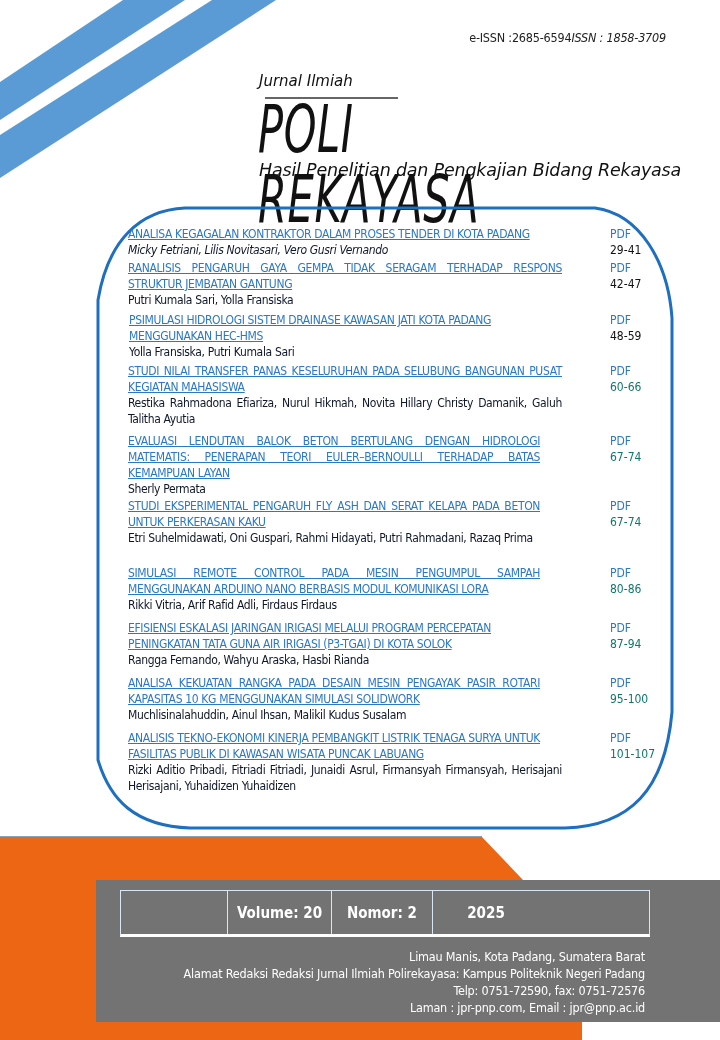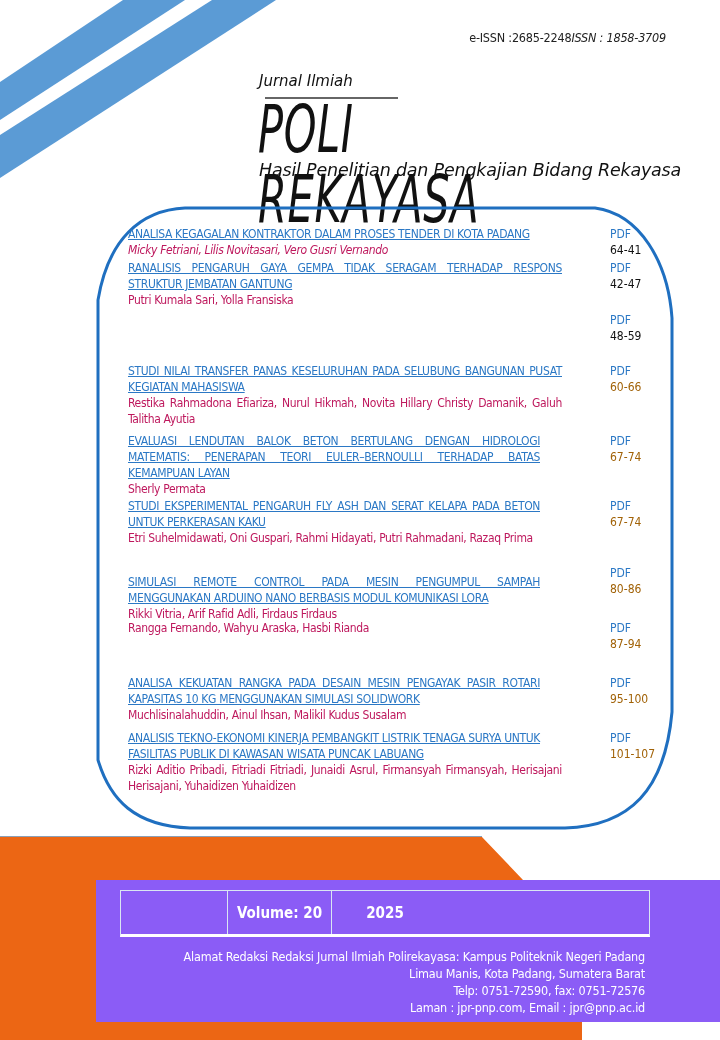--- a/index.html
+++ b/index.html
@@ -39,38 +39,38 @@
   .entry { display: flex; position: relative; }
   .entry .left { width: 434px; padding-left: 8px; }
   .entry .right { position: absolute; left: 490px; top: 0; font-size: 12px; line-height: 16px; }
   .t {
     color: #2b78c5; text-decoration: underline; text-decoration-color: #2b78c5;
     font-size: 12px; line-height: 16px; text-align: justify; text-align-last: left;
     font-family: "DejaVu Sans Condensed", "DejaVu Sans", sans-serif;
     letter-spacing: -0.35px;
   }
   .a {
-    font-size: 12px; line-height: 16px; color: #be185d; text-align: justify;
+    font-size: 12px; line-height: 16px; color: #0f172a; text-align: justify;
     font-family: "DejaVu Sans Condensed", "DejaVu Sans", sans-serif; letter-spacing: -0.35px;
   }
   .a.it { font-style: italic; }
   .pdf { color: #2b78c5; display: block; font-family: "DejaVu Sans Condensed", "DejaVu Sans", sans-serif; }
   .pg { display: block; font-family: "DejaVu Sans Condensed", "DejaVu Sans", sans-serif; }
   .pg.black { color: #111; }
-  .pg.blue { color: #a16207; }
+  .pg.blue { color: #0f766e; }
 
   .orange {
     position: absolute; left: 0; top: 837px; width: 582px; height: 203px;
     background: #ec6614;
     clip-path: polygon(0 0, 482px 0, 523px 43px, 582px 43px, 582px 203px, 0 203px);
   }
   .orange-border { position: absolute; left: 0; top: 836px; width: 482px; height: 1px; background: #8aa0b8; }
   .bluebox {
     position: absolute; left: 96px; top: 880px; width: 624px; height: 142px;
-    background: #8b5cf6;
+    background: #737373;
   }
   .info-table {
     position: absolute; left: 24px; top: 10px; width: 530px; height: 47px;
     display: flex; border: 1px solid #d9e6f3; border-bottom: 3px solid #ffffff; box-sizing: border-box;
   }
   .info-table .cell {
     border-right: 1px solid #d9e6f3; color: #ffffff; font-weight: bold;
     font-family: "DejaVu Sans Condensed", "DejaVu Sans", sans-serif;
     font-size: 15px; display: flex; align-items: center; justify-content: center;
     box-sizing: border-box;
@@ -83,21 +83,21 @@
   }
 </style>
 </head>
 <body>
 
 <svg class="stripes" width="300" height="190" viewBox="0 0 300 190">
   <polygon points="123,0 185,0 0,120 0,82" fill="#5b9bd5"></polygon>
   <polygon points="212,0 276,0 0,178 0,135" fill="#5b9bd5"></polygon>
 </svg>
 
-<div class="issn"><span>e-ISSN :2685-2248</span><i>ISSN : 1858-3709</i></div>
+<div class="issn"><span>e-ISSN :2685-6594</span><i>ISSN : 1858-3709</i></div>
 
 <div class="mast-small">Jurnal Ilmiah</div>
 <div class="mast-rule"></div>
 <div class="mast-big">POLI REKAYASA</div>
 <div class="mast-sub">Hasil Penelitian dan Pengkajian Bidang Rekayasa</div>
 
 <svg class="frame" width="720" height="840" viewBox="0 0 720 840">
   <path d="M 185 208 L 595 208 C 640 214, 668 262, 672 318
            L 672 712 C 665 790, 630 826, 565 828
            L 190 828 C 135 826, 110 800, 98 760
@@ -105,36 +105,40 @@
 </svg>
 
 <div class="toc">
   <div class="entry" style="height:34px;">
     <div class="left">
       <div class="t" style="width:440px;">ANALISA KEGAGALAN KONTRAKTOR DALAM PROSES TENDER DI KOTA PADANG</div>
       <div class="a it">Micky Fetriani, Lilis Novitasari, Vero Gusri Vernando</div>
     </div>
     <div class="right">
       <span class="pdf">PDF</span>
-      <span class="pg black">64-41</span>
+      <span class="pg black">29-41</span>
     </div>
   </div>
 
   <div class="entry" style="height:52px;">
     <div class="left">
       <div class="t">RANALISIS PENGARUH GAYA GEMPA TIDAK SERAGAM TERHADAP RESPONS STRUKTUR JEMBATAN GANTUNG</div>
       <div class="a">Putri Kumala Sari, Yolla Fransiska</div>
     </div>
     <div class="right">
       <span class="pdf">PDF</span>
       <span class="pg black">42-47</span>
     </div>
   </div>
 
   <div class="entry" style="height:51px; padding-left:1px;">
+    <div class="left">
+      <div class="t" style="text-align:left; width:415px;">PSIMULASI HIDROLOGI SISTEM DRAINASE KAWASAN JATI KOTA PADANG MENGGUNAKAN HEC-HMS</div>
+      <div class="a">Yolla Fransiska, Putri Kumala Sari</div>
+    </div>
     <div class="right">
       <span class="pdf">PDF</span>
       <span class="pg black">48-59</span>
     </div>
   </div>
 
   <div class="entry" style="height:70px;">
     <div class="left">
       <div class="t">STUDI NILAI TRANSFER PANAS KESELURUHAN PADA SELUBUNG BANGUNAN PUSAT KEGIATAN MAHASISWA</div>
       <div class="a">Restika Rahmadona Efiariza, Nurul Hikmah, Novita Hillary Christy Damanik, Galuh Talitha Ayutia</div>
@@ -162,31 +166,32 @@
       <div class="a">Etri Suhelmidawati, Oni Guspari, Rahmi Hidayati, Putri Rahmadani, Razaq Prima</div>
     </div>
     <div class="right">
       <span class="pdf">PDF</span>
       <span class="pg blue">67-74</span>
     </div>
   </div>
 
   <div class="entry" style="height:55px;">
     <div class="left">
-      <div class="t" style="width:412px;margin-top:9px;">SIMULASI REMOTE CONTROL PADA MESIN PENGUMPUL SAMPAH MENGGUNAKAN ARDUINO NANO BERBASIS MODUL KOMUNIKASI LORA</div>
+      <div class="t" style="width:412px;">SIMULASI REMOTE CONTROL PADA MESIN PENGUMPUL SAMPAH MENGGUNAKAN ARDUINO NANO BERBASIS MODUL KOMUNIKASI LORA</div>
       <div class="a">Rikki Vitria, Arif Rafid Adli, Firdaus Firdaus</div>
     </div>
     <div class="right">
       <span class="pdf">PDF</span>
       <span class="pg blue">80-86</span>
     </div>
   </div>
 
   <div class="entry" style="height:55px;">
     <div class="left">
+      <div class="t" style="text-align:left; width:420px;">EFISIENSI ESKALASI JARINGAN IRIGASI MELALUI PROGRAM PERCEPATAN PENINGKATAN TATA GUNA AIR IRIGASI (P3-TGAI) DI KOTA SOLOK</div>
       <div class="a">Rangga Fernando, Wahyu Araska, Hasbi Rianda</div>
     </div>
     <div class="right">
       <span class="pdf">PDF</span>
       <span class="pg blue">87-94</span>
     </div>
   </div>
 
   <div class="entry" style="height:55px;">
     <div class="left">
@@ -211,21 +216,22 @@
   </div>
 </div>
 
 <div class="orange-border"></div>
 <div class="orange"></div>
 
 <div class="bluebox">
   <div class="info-table">
     <div class="cell" style="width:107px;"></div>
     <div class="cell" style="width:104px;">Volume: 20</div>
+    <div class="cell" style="width:101px;">Nomor: 2</div>
     <div class="cell" style="width:106px;">2025</div>
   </div>
   <div class="address">
+    <div>Limau Manis, Kota Padang, Sumatera Barat</div>
     <div>Alamat Redaksi Redaksi Jurnal Ilmiah Polirekayasa: Kampus Politeknik Negeri Padang</div>
-    <div>Limau Manis, Kota Padang, Sumatera Barat</div>
     <div>Telp: 0751-72590, fax: 0751-72576</div>
     <div>Laman : jpr-pnp.com, Email : jpr@pnp.ac.id</div>
   </div>
 </div>
 
 </body></html>

